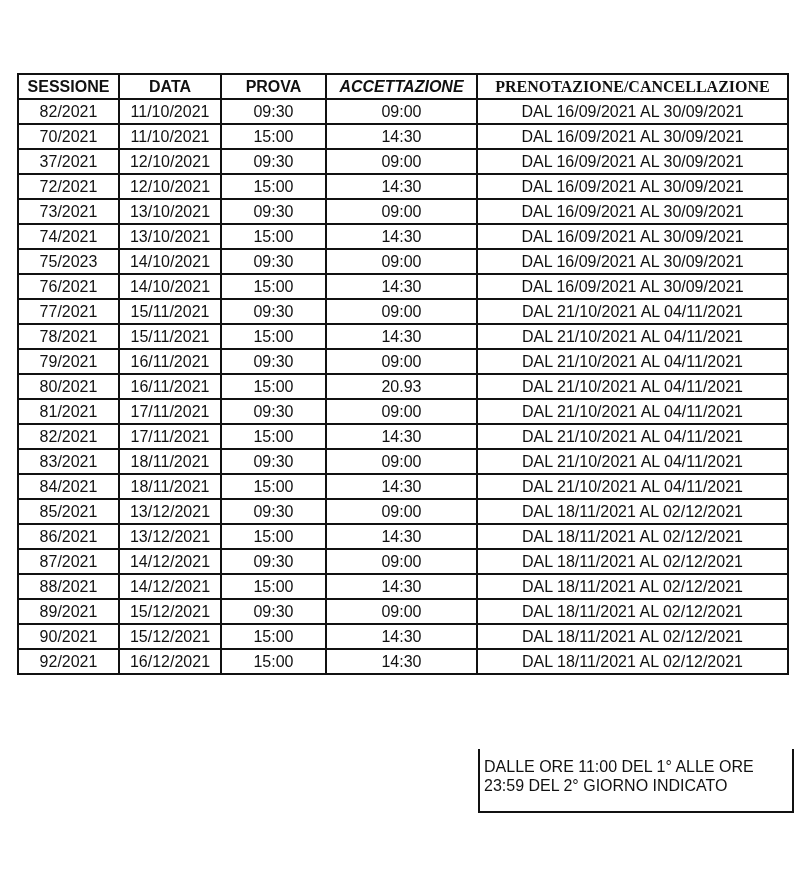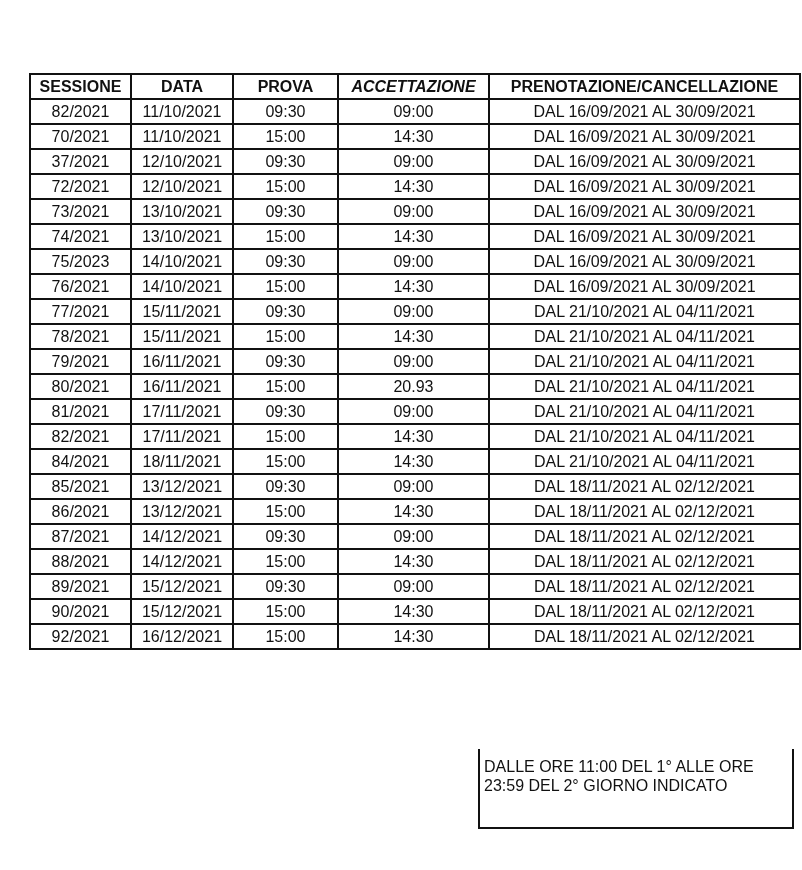--- a/index.html
+++ b/index.html
@@ -1,27 +1,27 @@
 <!DOCTYPE html>
 <html><head>
 <meta charset="utf-8">
 <style>
   html, body { margin:0; padding:0; background:#ffffff; }
   body { width:802px; height:870px; position:relative; overflow:hidden;
          font-family:"Liberation Sans", sans-serif; color:#111; }
-  table.sched { position:absolute; left:29px; top:73px; border-collapse:collapse; }
+  table.sched { position:absolute; left:17px; top:73px; border-collapse:collapse; }
   table.sched td, table.sched th {
     border:2px solid #111; padding:0; height:23px; text-align:center;
     font-size:16px; line-height:23px; white-space:nowrap; }
   table.sched th { font-weight:bold; font-size:16px; }
   .c1 { width:99px; } .c2 { width:100px; } .c3 { width:103px; }
-  .c4 { width:149px;font-style:italic; } .c5 { width:309px; }
+  .c4 { width:149px;font-style:italic; } .c5 { width:309px;font-family:Liberation Serif, serif; }
   .note { position:absolute; left:478px; top:749px; width:308px; height:54px;
           border:2px solid #111; border-top:none; box-sizing:content-box;
-          font-size:16px; line-height:19px; padding:8px 0 16px 4px; }
+          font-size:16px; line-height:19px; padding:8px 0 0 4px; }
 </style>
 </head>
 <body>
 
 <table class="sched">
   <thead>
     <tr>
       <th class="c1">SESSIONE</th>
       <th class="c2">DATA</th>
       <th class="c3">PROVA</th>
@@ -122,20 +122,27 @@
         <td>DAL 21/10/2021 AL 04/11/2021</td>
       </tr>
       <tr>
         <td>82/2021</td>
         <td>17/11/2021</td>
         <td>15:00</td>
         <td>14:30</td>
         <td>DAL 21/10/2021 AL 04/11/2021</td>
       </tr>
       <tr>
+        <td>83/2021</td>
+        <td>18/11/2021</td>
+        <td>09:30</td>
+        <td>09:00</td>
+        <td>DAL 21/10/2021 AL 04/11/2021</td>
+      </tr>
+      <tr>
         <td>84/2021</td>
         <td>18/11/2021</td>
         <td>15:00</td>
         <td>14:30</td>
         <td>DAL 21/10/2021 AL 04/11/2021</td>
       </tr>
       <tr>
         <td>85/2021</td>
         <td>13/12/2021</td>
         <td>09:30</td>

